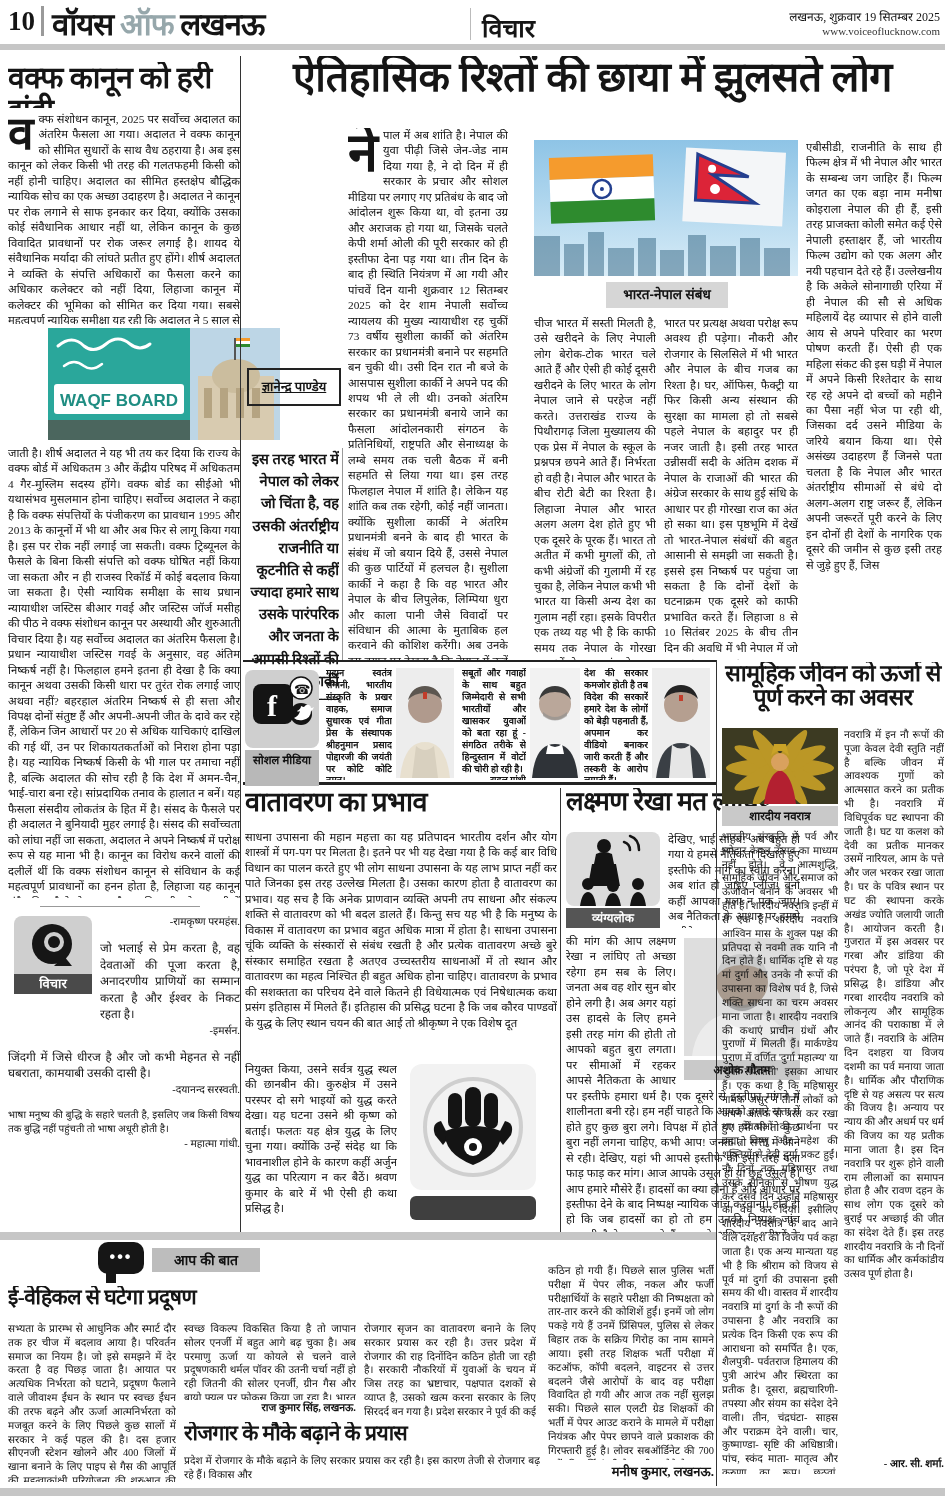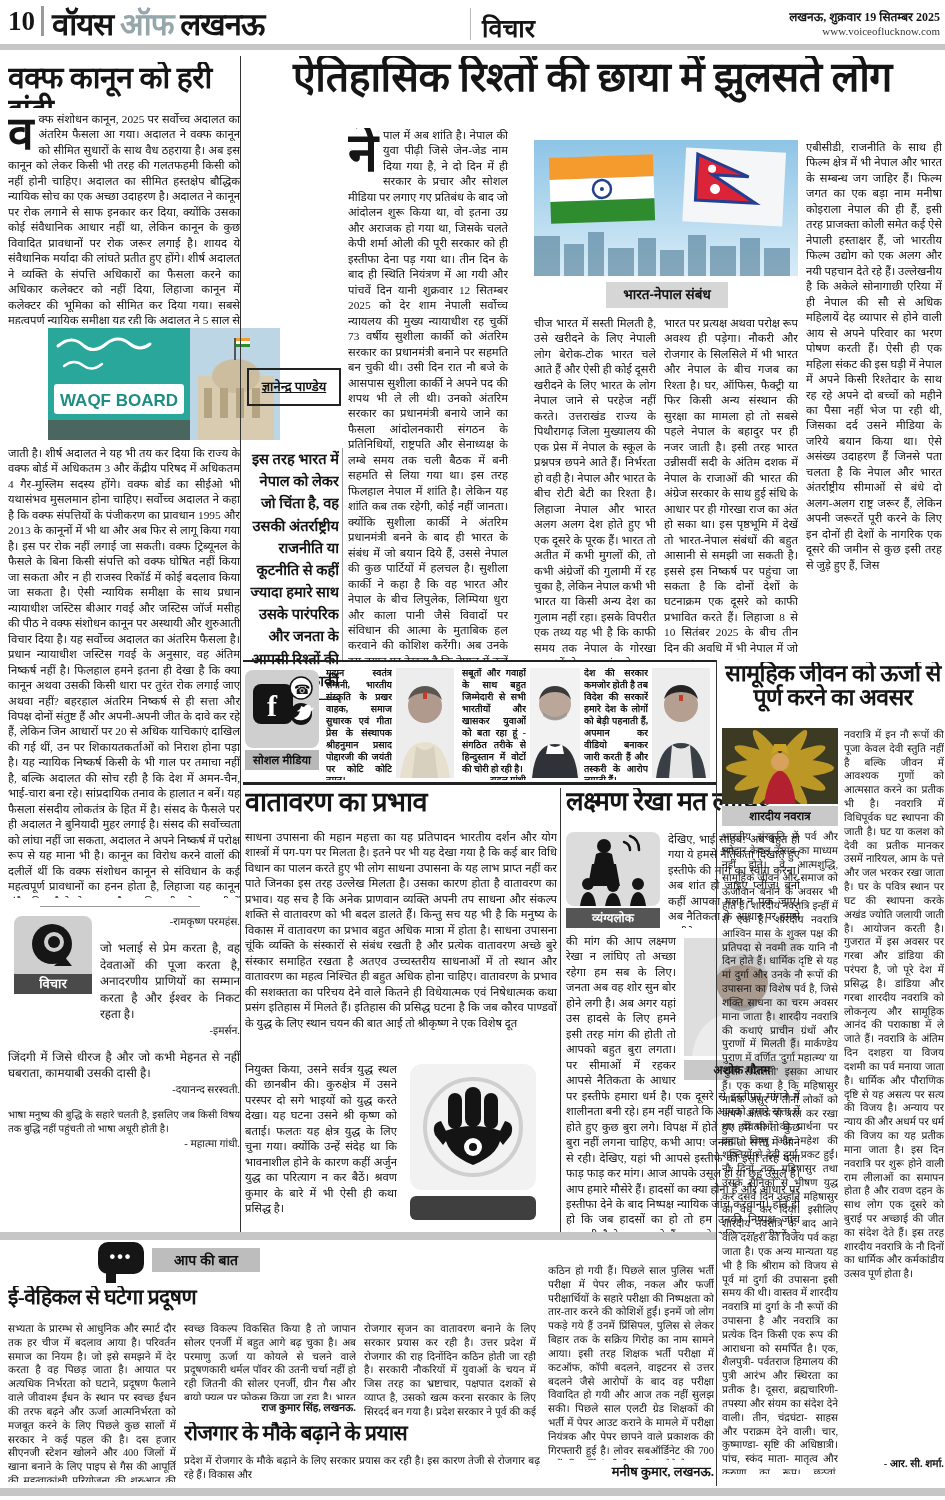--- a/index.html
+++ b/index.html
@@ -38,21 +38,21 @@
     <span style="font-size:27px;font-weight:bold;border-right:3px solid #9a9a9a;padding-right:6px;">10</span>
   </div>
   <div class="abs" style="left:52px;top:2px;font-size:31px;font-weight:bold;letter-spacing:-1px;">
     <span>वॉयस</span>
     <span style="color:#96a7ab;">ऑफ</span>
     <span>लखनऊ</span>
   </div>
   <div class="vrule" style="left:470px;top:8px;height:32px;background:#bbb;"></div>
   <div class="abs b" style="left:482px;top:10px;font-size:25px;">विचार</div>
   <div class="abs" style="left:690px;top:8px;width:250px;text-align:right;">
-    <div style="font-size:12px;font-weight:bold;text-align:right;">लखनऊ, शुक्रवार 19 सितम्बर 2025</div>
+    <div style="font-size:12px;font-weight:normal;text-align:right;">लखनऊ, शुक्रवार 19 सितम्बर 2025</div>
     <div style="font-size:11px;color:#333;">www.voiceoflucknow.com</div>
   </div>
   <div class="graybar" style="left:0;top:44px;width:945px;height:6px;"></div>
 
   <div class="abs hl" style="left:8px;top:62px;width:232px;height:46px;font-size:30px;">वक्फ कानून को हरी झंडी</div>
   <div class="abs jt body-txt" style="left:8px;top:112px;width:232px;height:212px;">
     <span class="dropcap" style="font-size:46px;">व</span><span>क्फ संशोधन कानून, 2025 पर सर्वोच्च अदालत का अंतरिम फैसला आ गया। अदालत ने वक्फ कानून को सीमित सुधारों के साथ वैध ठहराया है। अब इस कानून को लेकर किसी भी तरह की गलतफहमी किसी को नहीं होनी चाहिए। अदालत का सीमित हस्तक्षेप बौद्धिक न्यायिक सोच का एक अच्छा उदाहरण है। अदालत ने कानून पर रोक लगाने से साफ इनकार कर दिया, क्योंकि उसका कोई संवैधानिक आधार नहीं था, लेकिन कानून के कुछ विवादित प्रावधानों पर रोक जरूर लगाई है। शायद ये संवैधानिक मर्यादा की लांघते प्रतीत हुए होंगे। शीर्ष अदालत ने व्यक्ति के संपत्ति अधिकारों का फैसला करने का अधिकार कलेक्टर को नहीं दिया, लिहाजा कानून में कलेक्टर की भूमिका को सीमित कर दिया गया। सबसे महत्वपूर्ण न्यायिक समीक्षा यह रही कि अदालत ने 5 साल से मुस्लिम होने की शर्त पर रोक लगा दी। न्यायिक पीठ ने कहा कि जब तक राज्य सरकारें इस संदर्भ में कोई नियम-कानून नहीं बना लेतीं कि कोई व्यक्ति मुस्लिम है या नहीं, तब तक तत्काल प्रभाव से इस प्रावधान पर रोक लगाई</span>
   </div>
 
   <div class="abs" style="left:8px;top:328px;width:232px;height:112px;padding-left:40px;">
@@ -162,21 +162,21 @@
   <div class="abs icon-card" style="left:245px;top:670px;width:74px;height:78px;">
     <svg width="74" height="78" viewBox="0 0 74 78">
       <rect x="8" y="14" width="40" height="40" rx="8" fill="#141414"></rect>
       <text x="22" y="46" font-family="Liberation Serif, serif" font-size="30" font-weight="bold" fill="#ffffff">f</text>
       <circle cx="56" cy="18" r="11" fill="#ffffff" stroke="#141414" stroke-width="1.5"></circle>
       <text x="49" y="24" font-family="DejaVu Sans, sans-serif" font-size="13" fill="#141414">☎</text>
       <circle cx="56" cy="44" r="11" fill="#141414"></circle>
       <path d="M49,48 q5,-2 6,-7 q-2,1 -3,0 q4,-2 4,-5 q2,1 3,1 q2,-3 5,-2 q2,1 2,3 q2,0 3,-1 q-1,3 -3,4 q0,7 -8,9 q-6,1 -9,-2 z" fill="#ffffff"></path>
     </svg>
   </div>
-  <div class="abs label-lt" style="left:245px;top:750px;width:74px;height:20px;line-height:20px;font-size:11.5px;background:#b8b8b8;">सोशल मीडिया</div>
+  <div class="abs label-lt" style="left:245px;top:750px;width:74px;height:36px;line-height:20px;font-size:11.5px;background:#b8b8b8;">सोशल मीडिया</div>
 
   <div class="abs quote-unit" style="left:326px;top:668px;width:66px;height:112px;">
     <span>महान स्वतंत्र सेनानी, भारतीय संस्कृति के प्रखर वाहक, समाज सुधारक एवं गीता प्रेस के संस्थापक श्रीहनुमान प्रसाद पोद्दारजी की जयंती पर कोटि कोटि नमन।</span>
     
   </div>
   <div class="abs" style="left:396px;top:668px;width:58px;height:110px;">
     <svg width="58" height="110" viewBox="0 0 58 110">
       <rect width="58" height="110" fill="#ededed"></rect>
       <circle cx="29" cy="38" r="17" fill="#b09a8d"></circle>
       <path d="M12,32 q4,-14 17,-14 q13,0 17,14 q-6,-7 -17,-7 q-11,0 -17,7 z" fill="#5c5650"></path>

